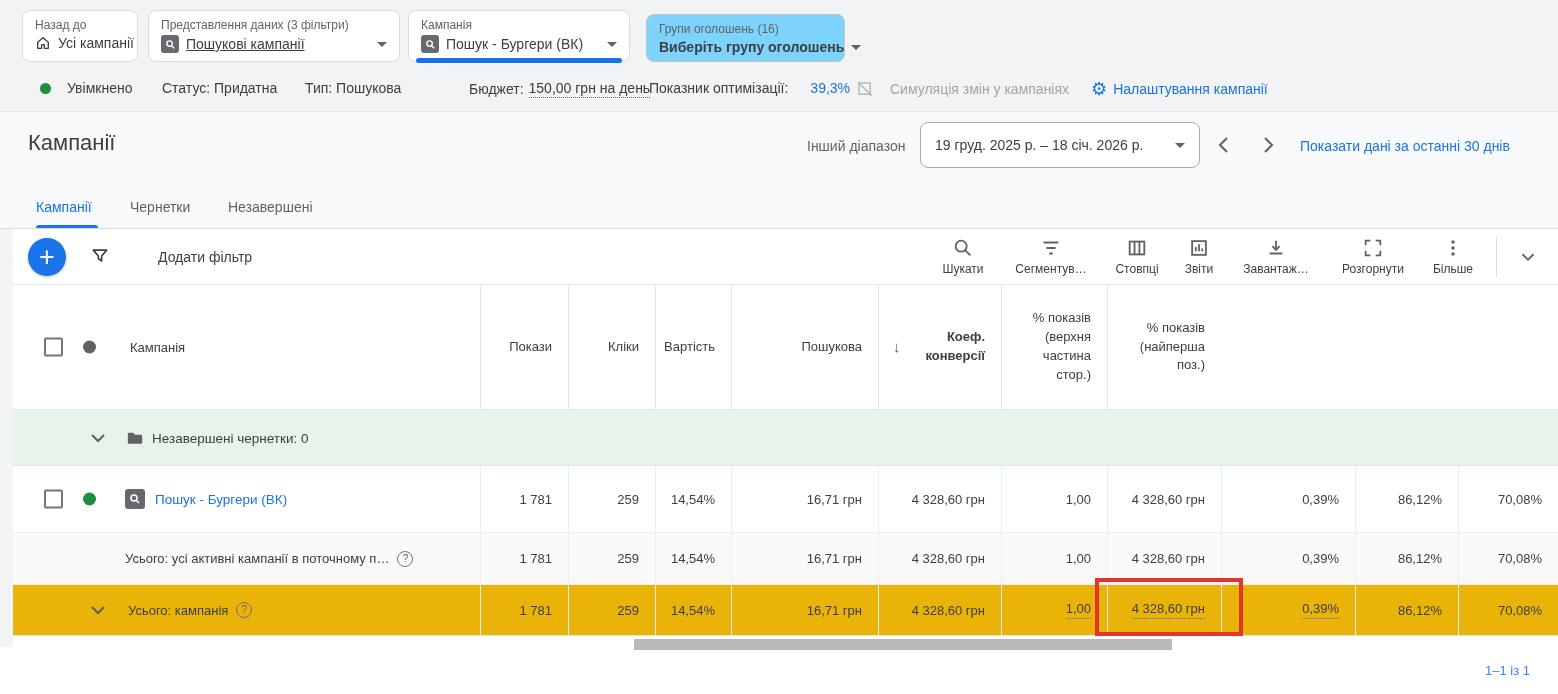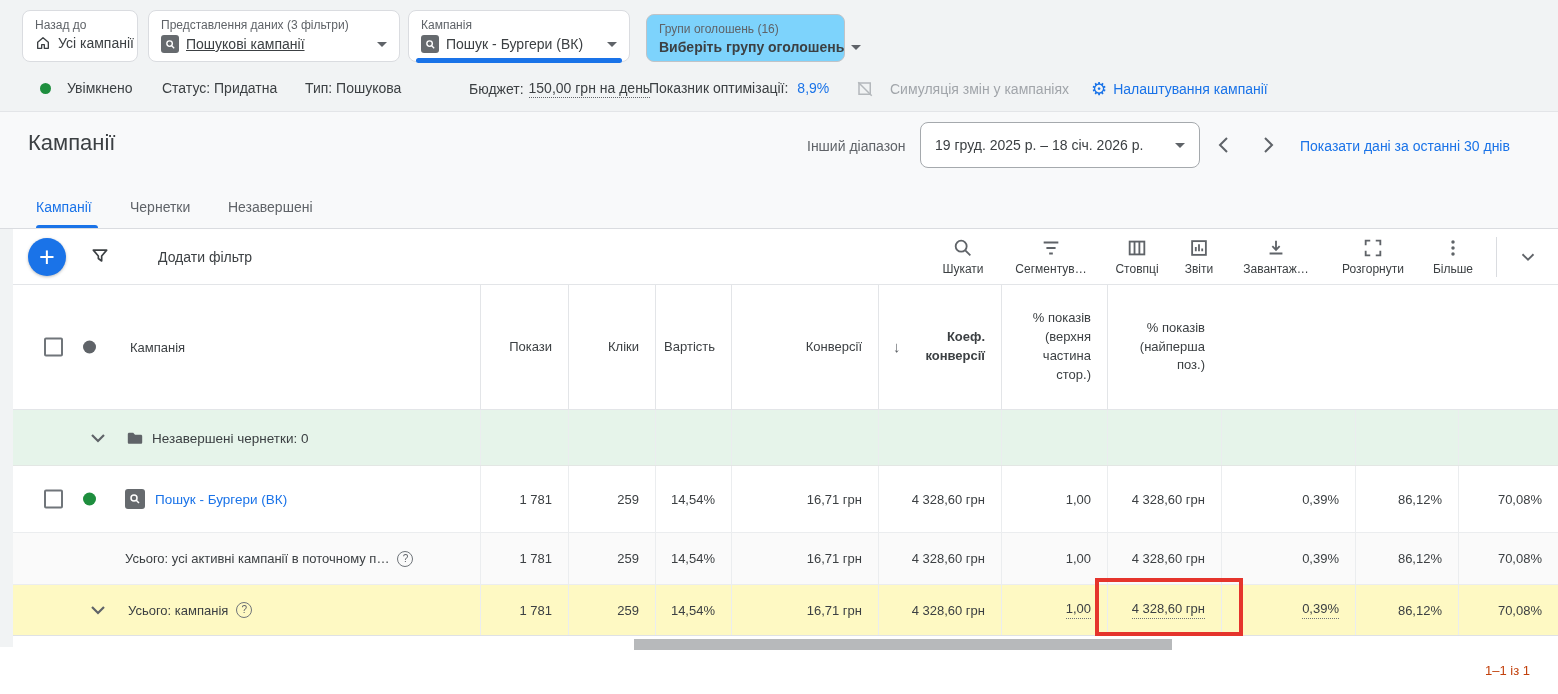--- a/index.html
+++ b/index.html
@@ -73,21 +73,21 @@
   .hrow{top:285px;height:125px;background:#fff;border-bottom:1px solid #e3e5e8;}
   .hrow .c{border-left-color:#e3e5e8;}
   .hcell{display:flex;align-items:center;justify-content:flex-end;text-align:right;
          padding:0 16px 0 6px;font-size:13px;color:#3c4043;line-height:1.45;}
   .hcell.sorted{font-weight:700;}
   .sortarrow{position:absolute;left:14px;top:50%;transform:translateY(-50%);font-size:15px;
              font-weight:400;color:#5f6368;}
   .r-drafts{top:410px;height:56px;background:#e6f4ea;border-bottom:1px solid #e3e7e4;}
   .r-camp{top:466px;height:67px;background:#fff;border-bottom:1px solid #ebedef;}
   .r-tot1{top:533px;height:52px;background:#fafafa;border-bottom:1px solid #ebedef;}
-  .r-tot2{top:585px;height:51px;background:#fef9c3;border-bottom:1px solid #dfe2e5;}
+  .r-tot2{top:585px;height:51px;background:#eab308;border-bottom:1px solid #dfe2e5;}
   .vcell{display:flex;align-items:center;justify-content:flex-end;padding-right:16px;
          font-size:13px;color:#3c4043;white-space:nowrap;}
   .cb{position:absolute;left:31px;top:50%;transform:translateY(-50%);width:15px;height:15px;
       border:2px solid #70757a;border-radius:2px;background:#fff;cursor:pointer;}
   .hdrdot{position:absolute;left:70px;top:50%;transform:translateY(-50%);width:13px;height:13px;
           border-radius:50%;background:#5f6368;}
   .campdot{position:absolute;left:70px;top:50%;transform:translateY(-50%);width:13px;height:13px;
            border-radius:50%;background:#1e8e3e;}
   .hlabel0{position:absolute;left:117px;top:50%;transform:translateY(-50%);font-size:13px;color:#3c4043;}
   .chev{position:absolute;left:77px;top:50%;transform:translateY(-50%);cursor:pointer;}
@@ -101,21 +101,21 @@
   .totwrap{position:absolute;top:0;height:100%;display:flex;align-items:center;gap:8px;
            font-size:13px;color:#3c4043;white-space:nowrap;}
   .help{width:14px;height:14px;border:1px solid #70757a;border-radius:50%;color:#5f6368;
         font-size:10px;display:inline-flex;align-items:center;justify-content:center;
         line-height:1;flex:0 0 auto;}
   .dotted{border-bottom:1px dotted #6d7276;padding-bottom:2px;}
 
   .redbox{position:absolute;left:1095px;top:578px;width:148px;height:58px;
           border:4px solid #e5342c;box-sizing:border-box;z-index:6;}
   .hthumb{position:absolute;left:634px;top:639px;width:538px;height:11px;background:#b7b9bb;cursor:pointer;}
-  .pgn{position:absolute;right:28px;top:663px;font-size:13px;color:#c2410c;}
+  .pgn{position:absolute;right:28px;top:663px;font-size:13px;color:#3b82f6;}
   svg{display:block;}
 </style>
 </head>
 <body>
 
 <div class="stage">
 
   <div class="topbar">
 
     <div class="selbox" id="box-back">
@@ -173,23 +173,23 @@
     <div class="st" style="left:162px;">
       <span>Статус: Придатна</span>
     </div>
     <div class="st" style="left:305px;">
       <span>Тип: Пошукова</span>
     </div>
     <div class="st" style="left:427px;gap:5px;margin-left:42px;">
       <span>Бюджет:</span>
       <span class="dotted-b">150,00 грн на день</span>
     </div>
-    <div class="st" style="left:649px;gap:9px;">
+    <div class="st" style="left:649px;gap:22px;">
       <span>Показник оптимізації:</span>
-      <span class="blue">8,9%</span>
+      <span class="blue">39,3%</span>
     </div>
     <div class="st muted" style="left:856px;">
       <span>
         <svg width="18" height="18" viewBox="0 0 24 24">
             <rect x="4" y="4" width="15" height="15" fill="none" stroke="#b4b8bc" stroke-width="2"></rect>
             <path d="M3 3 L21 21" stroke="#b4b8bc" stroke-width="2"></path>
           </svg>
       </span>
       <span>Симуляція змін у кампаніях</span>
     </div>
@@ -307,21 +307,21 @@
 
   <div class="row hrow">
     <div class="c">
       <span class="cb"></span>
       <span class="hdrdot"></span>
       <span class="hlabel0">Кампанія</span>
     </div>
     <div class="c hcell">Покази</div>
     <div class="c hcell">Кліки</div>
     <div class="c hcell">Вартість</div>
-    <div class="c hcell">Конверсії</div>
+    <div class="c hcell">Пошукова</div>
     <div class="c hcell sorted">
       <span class="sortarrow">↓</span>
       <span>Коеф. конверсії</span>
     </div>
     <div class="c hcell">% показів (верхня частина стор.)</div>
     <div class="c hcell">% показів (найперша поз.)</div>
   </div>
 
   <div class="row r-drafts">
     <div class="c">

